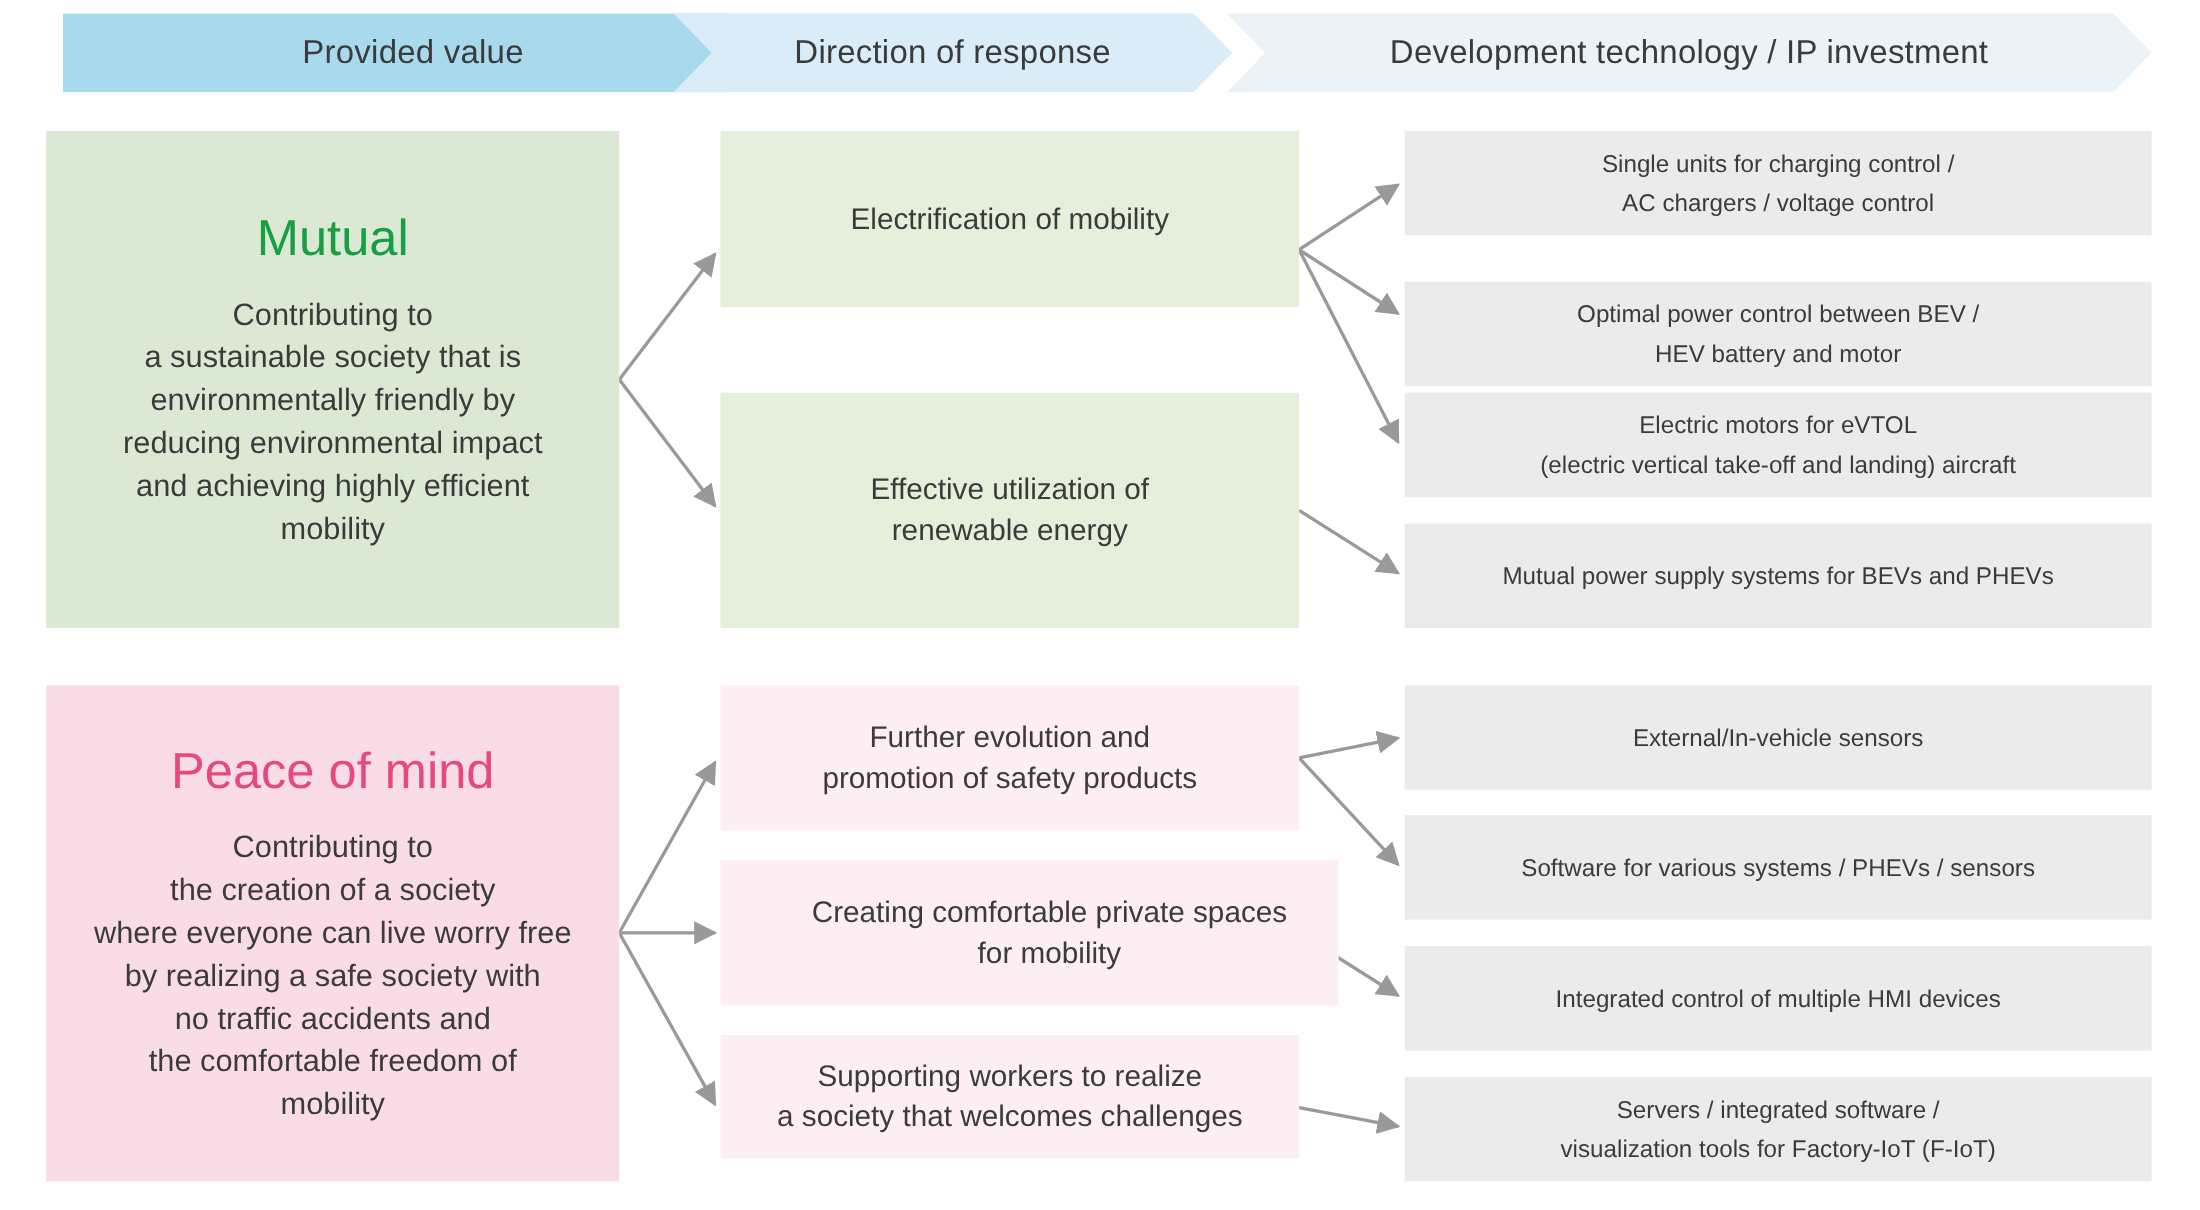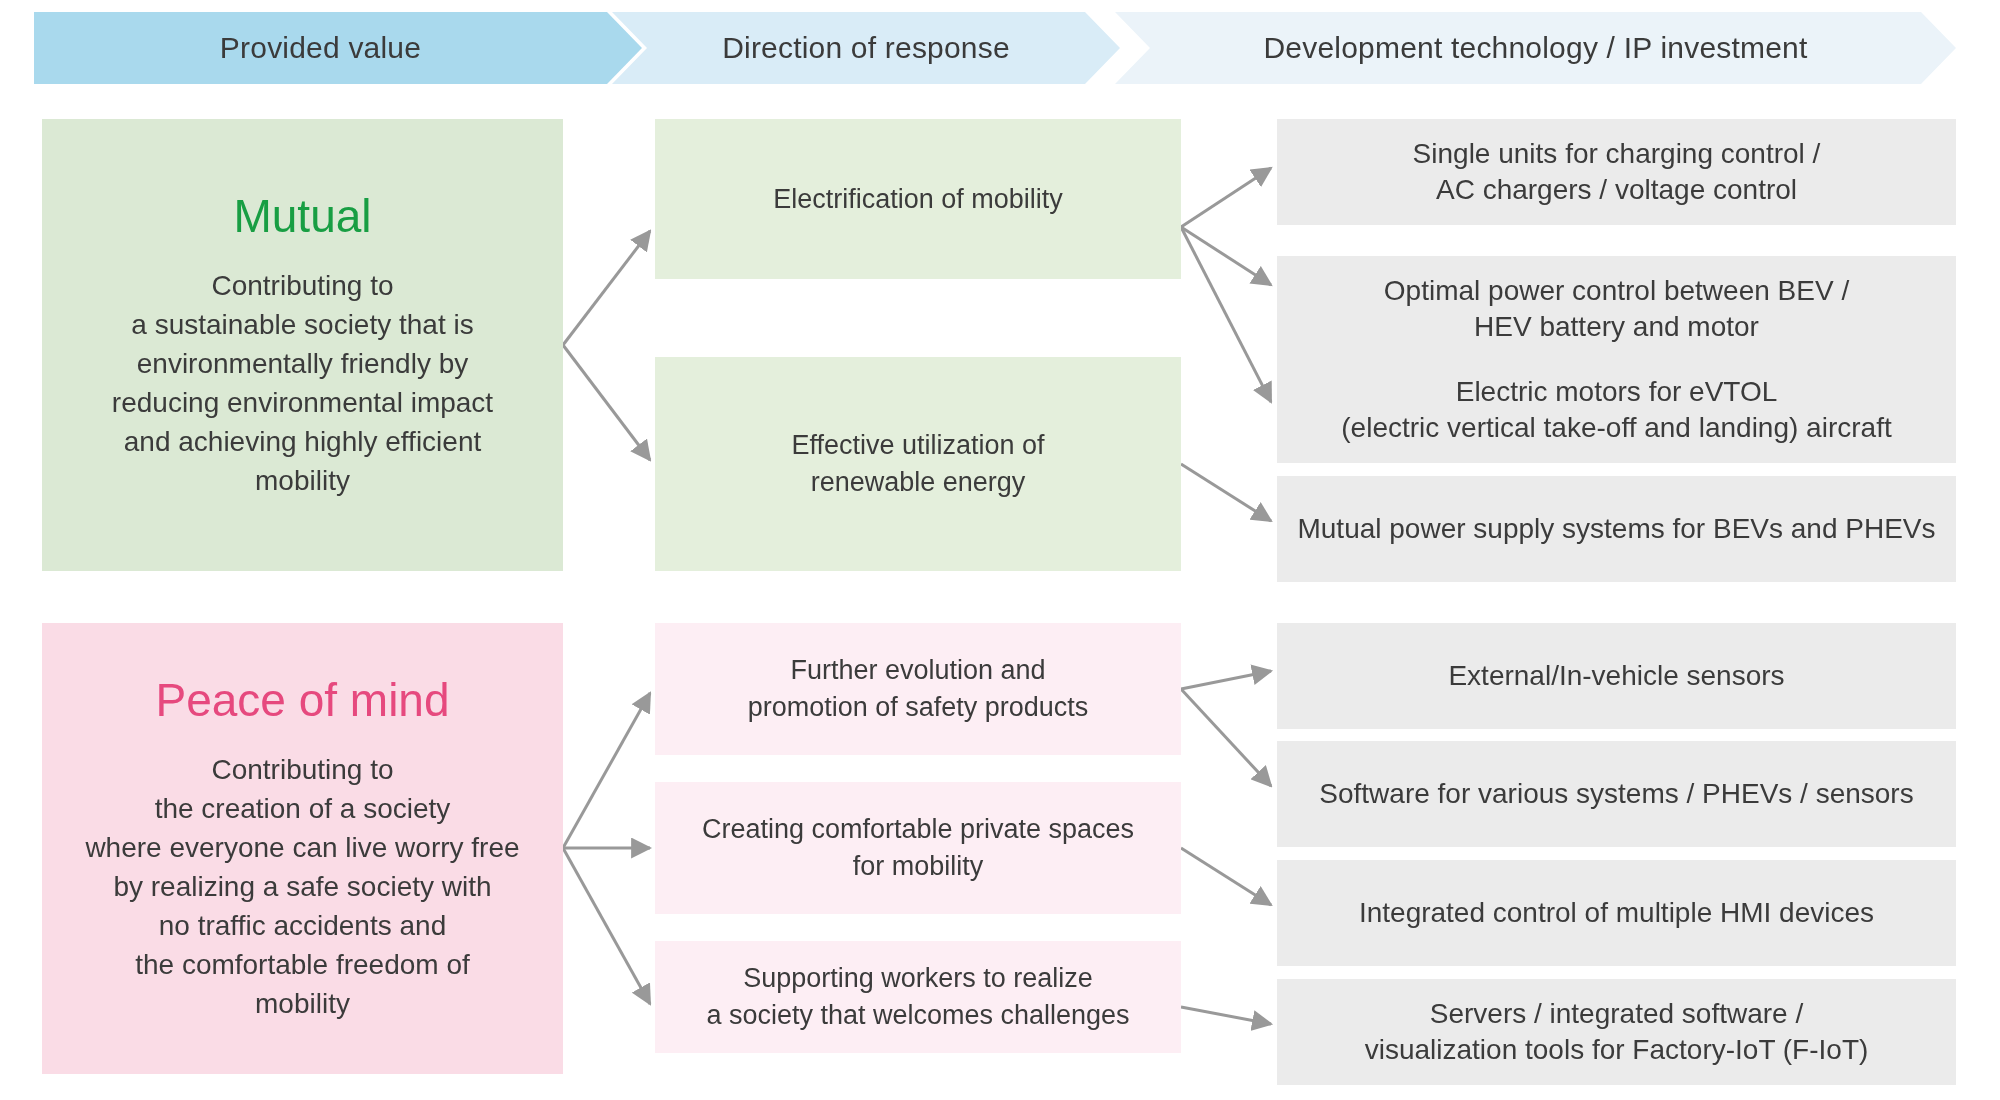--- a/index.html
+++ b/index.html
@@ -9,23 +9,24 @@
     overflow:hidden;
   }
   
   .step{
     position:absolute;top:12px;height:72px;
     display:flex;align-items:center;justify-content:center;
     font-size:30px;letter-spacing:.2px;
   }
   .step .steplab{white-space:nowrap;}
   .step1{
-    left:34px;width:573px;background:var(--step1-bg,#a9d9ed);
+    left:57px;width:573px;background:var(--step1-bg,#a9d9ed);
     clip-path:polygon(0 0,calc(100% - 35px) 0,100% 50%,calc(100% - 35px) 100%,0 100%);
     padding-right:35px;
+    padding-left:32px;
   }
   .step2{
     left:612px;width:508px;background:var(--step2-bg,#d9ecf7);
     clip-path:polygon(0 0,calc(100% - 35px) 0,100% 50%,calc(100% - 35px) 100%,0 100%,35px 50%);
   }
   .step3{
     left:1115px;width:841px;background:var(--step3-bg,#ebf3f9);
     clip-path:polygon(0 0,calc(100% - 35px) 0,100% 50%,calc(100% - 35px) 100%,0 100%,35px 50%);
   }
   
@@ -44,24 +45,24 @@
   .midbox{
     position:absolute;left:655px;width:526px;
     display:flex;align-items:center;justify-content:center;text-align:center;
     font-size:27px;line-height:37px;
   }
   .midbox .lbl{white-space:pre-line;}
   .midbox.g{background:var(--green-sub-bg,#e4efdc);}
   .midbox.p{background:var(--pink-sub-bg,#fdeef4);}
   
   .tech{
-    position:absolute;left:1277px;width:679px;height:106px;
+    position:absolute;left:1277px;width:679px;height:95px;
     background:var(--tech-bg,#ebebeb);
     display:flex;align-items:center;justify-content:center;text-align:center;
-    font-size:28px;line-height:36px;
+    font-size:22px;line-height:36px;
   }
   .tech .lbl{white-space:pre-line;}
   
   .arrows{position:absolute;left:0;top:0;width:2000px;height:1100px;pointer-events:none;}
   .arrows line{stroke:var(--arrow,#999999);stroke-width:3;}
 </style>
 </head>
 <body>
 
 <div class="canvas">
@@ -143,21 +144,21 @@
 by realizing a safe society with
 no traffic accidents and
 the comfortable freedom of
 mobility</div>
   </div>
 
   <div class="midbox p" style="top:623px;height:132px;">
     <span class="lbl">Further evolution and
 promotion of safety products</span>
   </div>
-  <div class="midbox p" style="top:782px;height:132px;">
+  <div class="midbox p" style="top:782px;height:132px;padding-left:36px;">
     <span class="lbl">Creating comfortable private spaces
 for mobility</span>
   </div>
   <div class="midbox p" style="top:941px;height:112px;">
     <span class="lbl">Supporting workers to realize
 a society that welcomes challenges</span>
   </div>
 
   <div class="tech" style="top:623px;">
     <span class="lbl">External/In-vehicle sensors</span>

